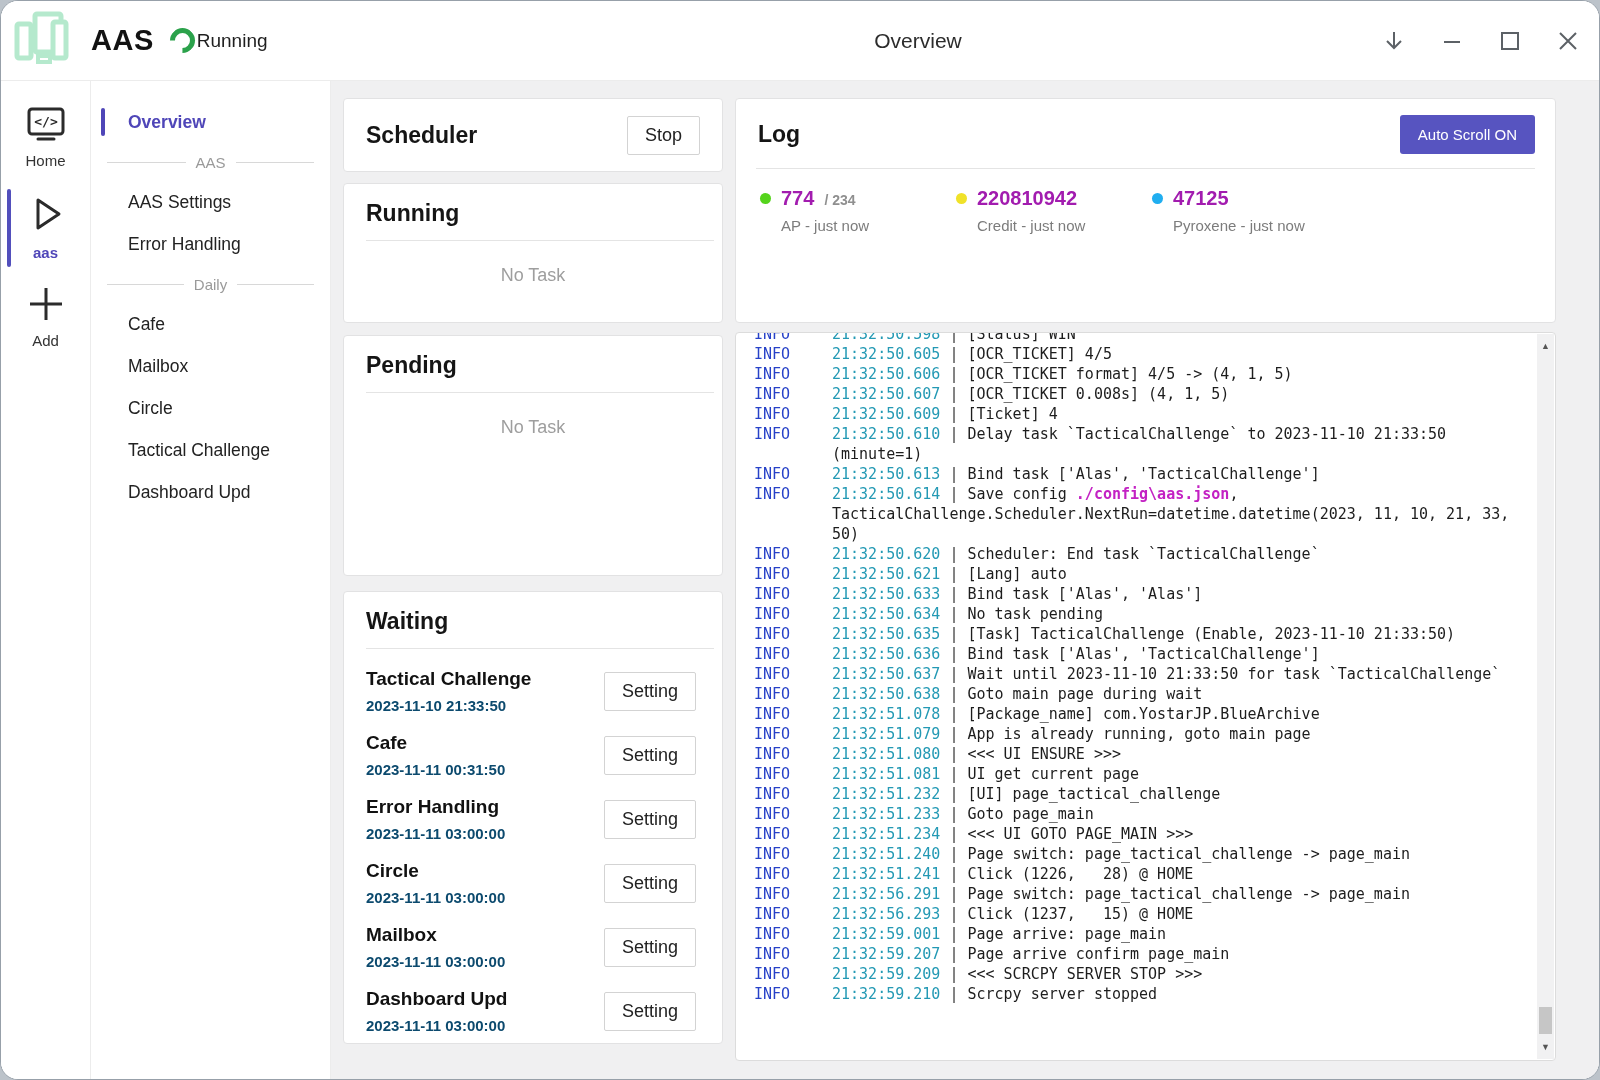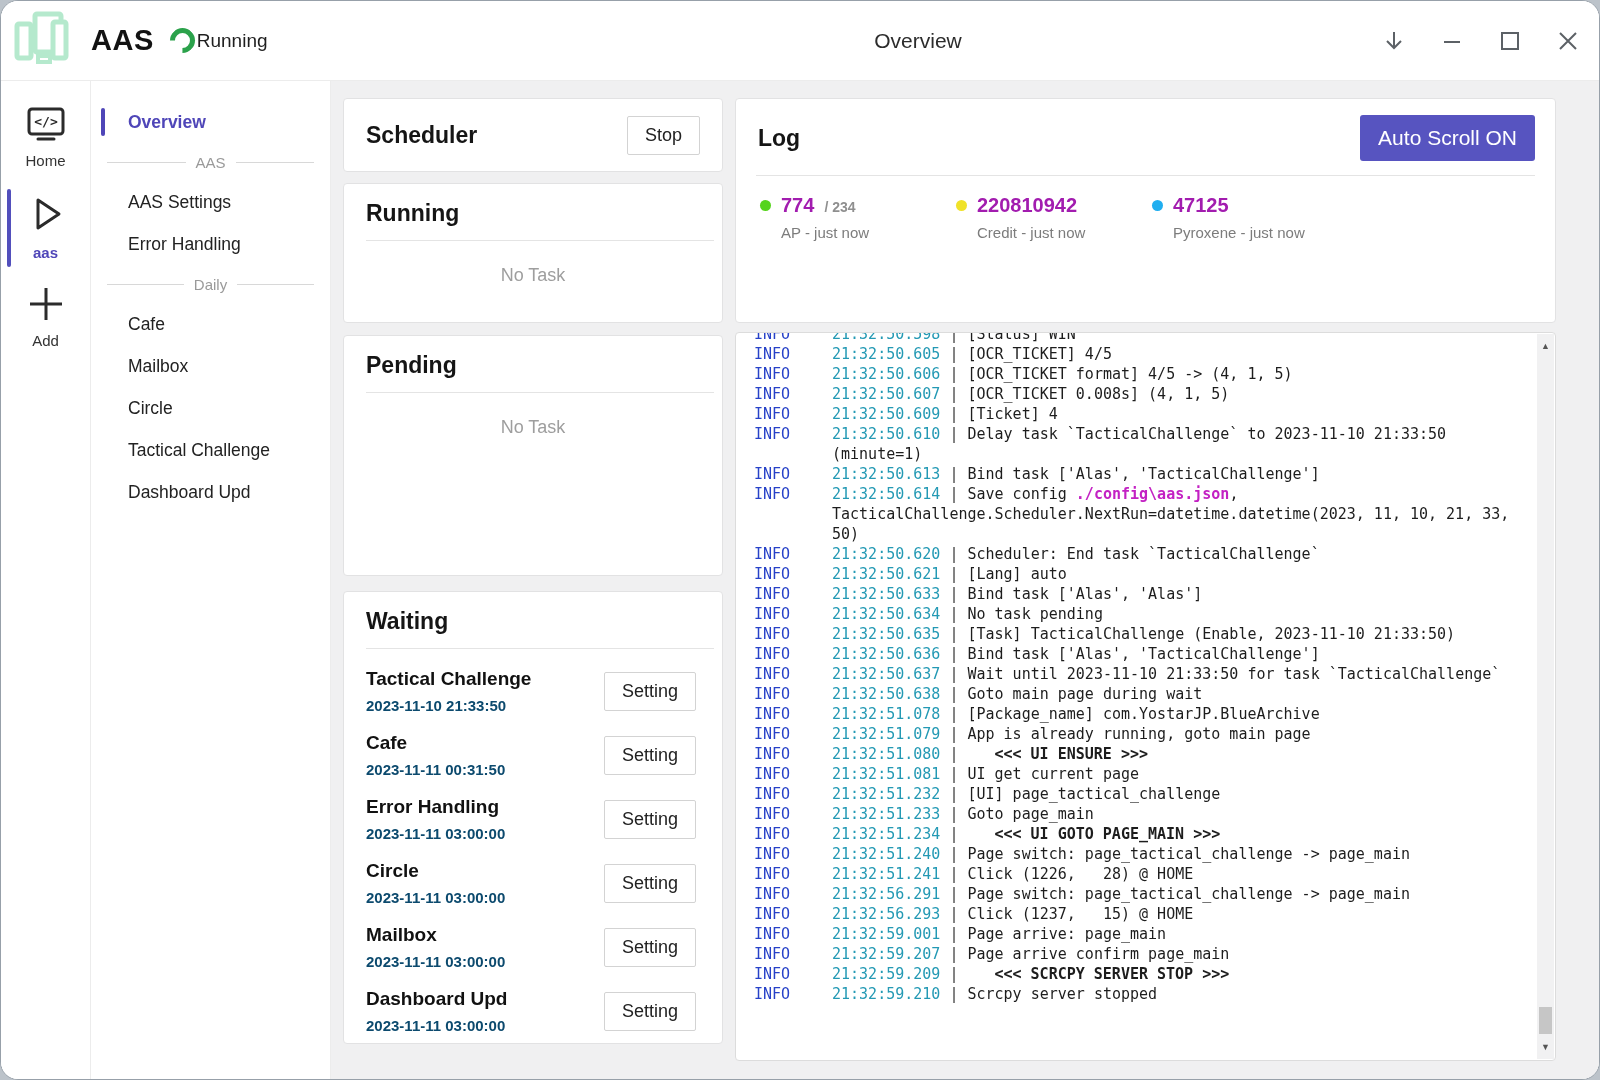--- a/index.html
+++ b/index.html
@@ -57,41 +57,41 @@
   .empty { text-align:center; color:#9e9e9e; font-size:18px; padding-top:24px; }
 
   .wait-list { padding-top:10px; }
   .wait-item { display:flex; justify-content:space-between; align-items:center; padding:9px 26px 9px 22px; }
   .wait-name { font-size:19px; font-weight:600; color:#111; }
   .wait-date { font-size:15px; font-weight:600; color:#0c4a6e; margin-top:7px; }
 
   
   .card-log { left:404px; top:17px; width:821px; height:225px; }
   .log-head { display:flex; align-items:center; justify-content:space-between; padding:16px 20px 14px 22px; }
-  .autoscroll-btn { background:#5754c0; color:#fff; border:none; font-size:21px; padding:11px 18px;
+  .autoscroll-btn { background:#5754c0; color:#fff; border:none; font-size:15px; padding:11px 18px;
                     border-radius:3px; font-family:inherit; cursor:pointer; }
   .stats { display:flex; padding:18px 0 0 24px; }
   .stat { width:196px; flex:none; }
   .stat-top { display:flex; align-items:baseline; gap:10px; }
   .dot { width:11px; height:11px; border-radius:50%; flex:none; align-self:center; }
   .stat-value { font-size:20px; font-weight:700; color:#a21caf; }
   .stat-extra { font-size:14px; font-weight:600; color:#8f8f8f; }
   .stat-label { font-size:15px; color:#7c7c7c; margin-left:21px; margin-top:7px; }
 
   
   .console { position:absolute; left:404px; top:251px; width:821px; height:729px; background:#fff;
              border:1px solid #dcdcdc; border-radius:4px; overflow:hidden; }
   .log-lines { position:absolute; top:-9px; left:18px; width:776px;
                font-family:"DejaVu Sans Mono", monospace; font-size:15px; line-height:20px; color:#1d1d1d; }
   .log-entry { display:flex; }
   .log-level { width:78px; flex:none; color:#2742c8; }
   .log-rest { width:680px; flex:none; white-space:pre-wrap; overflow-wrap:break-word; }
   .log-time { color:#2399b4; }
   .log-sep { color:#3c3c3c; }
-  .log-msg.bold { font-weight:700;margin-left:27px; }
+  .log-msg.bold { font-weight:400; }
   .seg-path { color:#c321c3;font-weight:bold; }
 
   .vscroll { position:absolute; top:1px; bottom:1px; right:1px; width:17px; background:#f1f1f2; }
   .scroll-arrow { position:absolute; left:0; width:17px; height:18px; display:flex; align-items:center;
                   justify-content:center; font-size:9px; color:#555; cursor:pointer; }
   .scroll-arrow.up { top:3px; } .scroll-arrow.down { bottom:3px; }
   .scroll-thumb { position:absolute; left:2px; right:2px; height:27px; bottom:25px; background:#c6c6c6; cursor:pointer; }
 </style>
 </head>
 <body>

